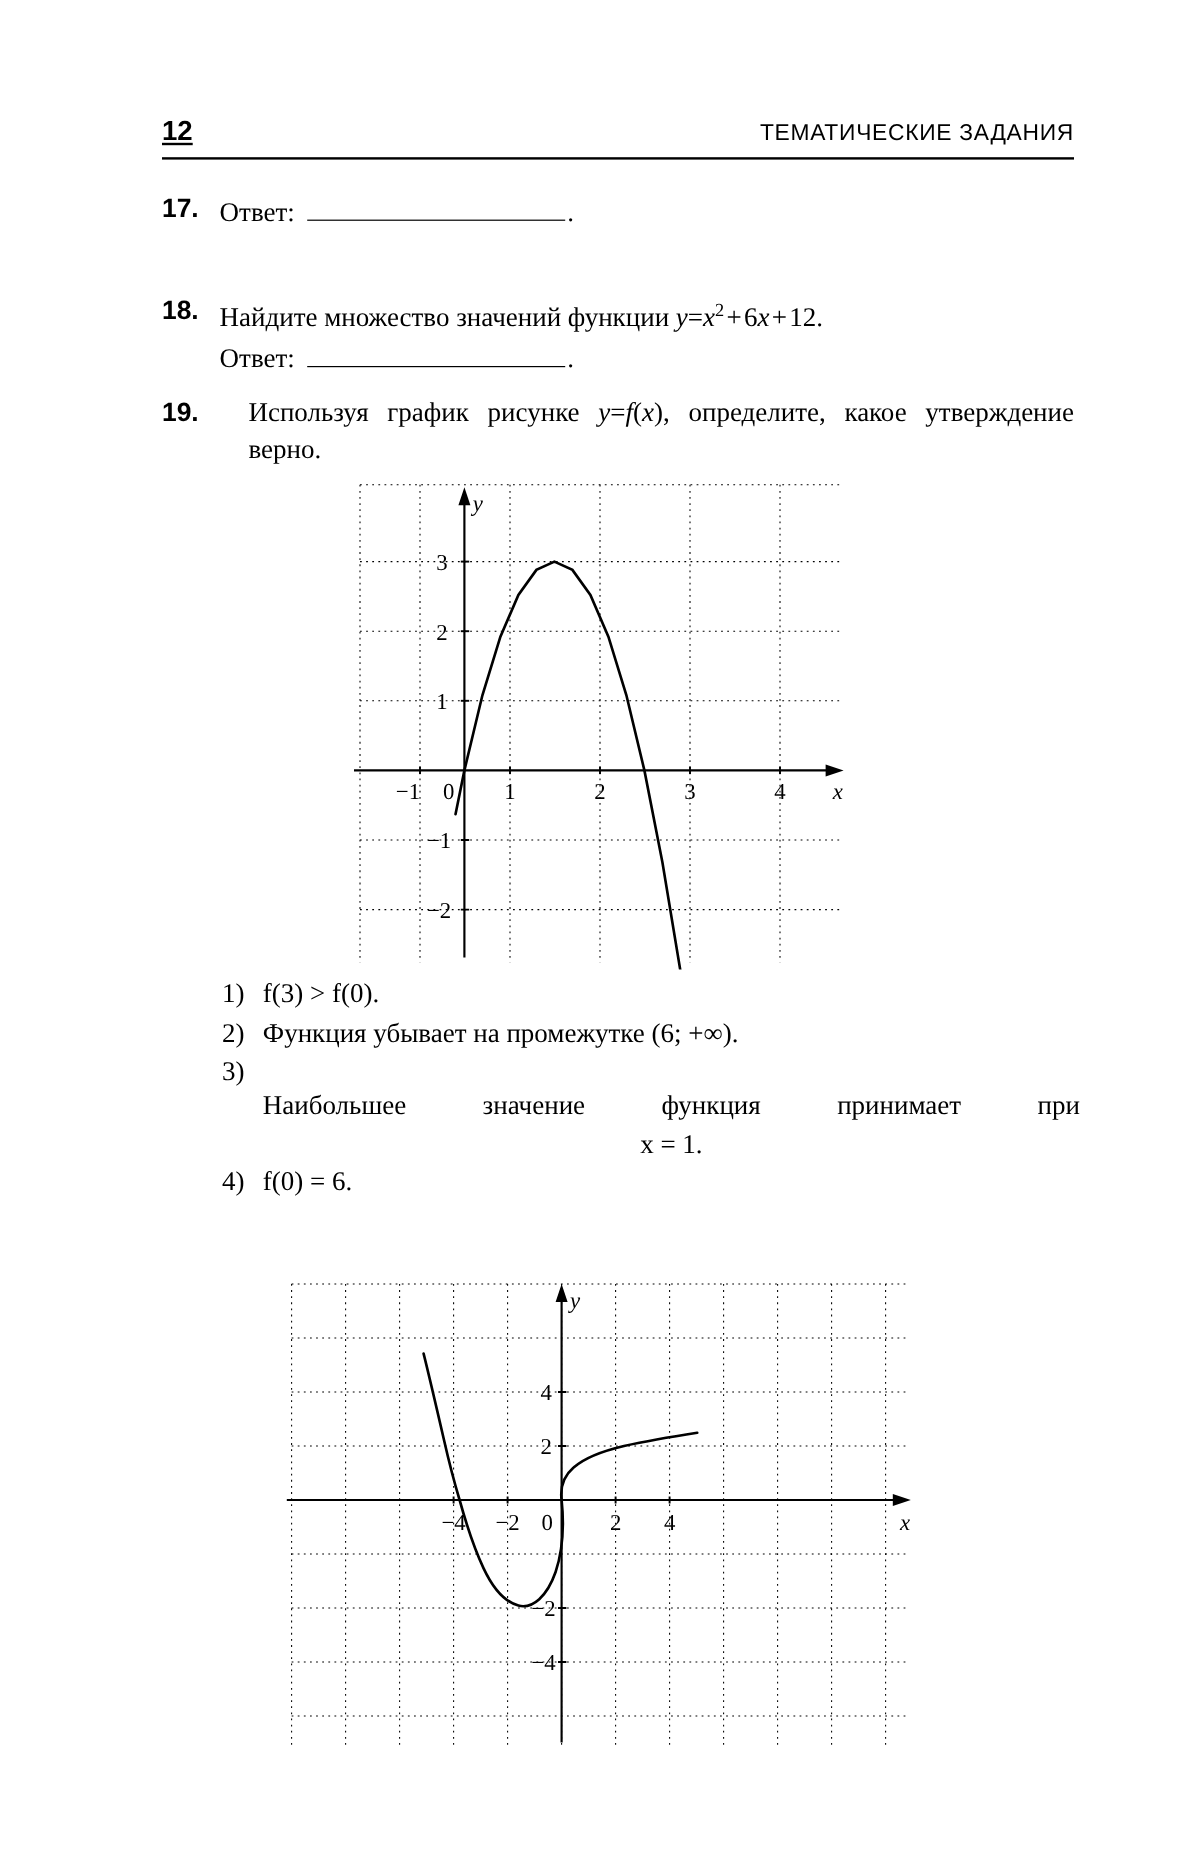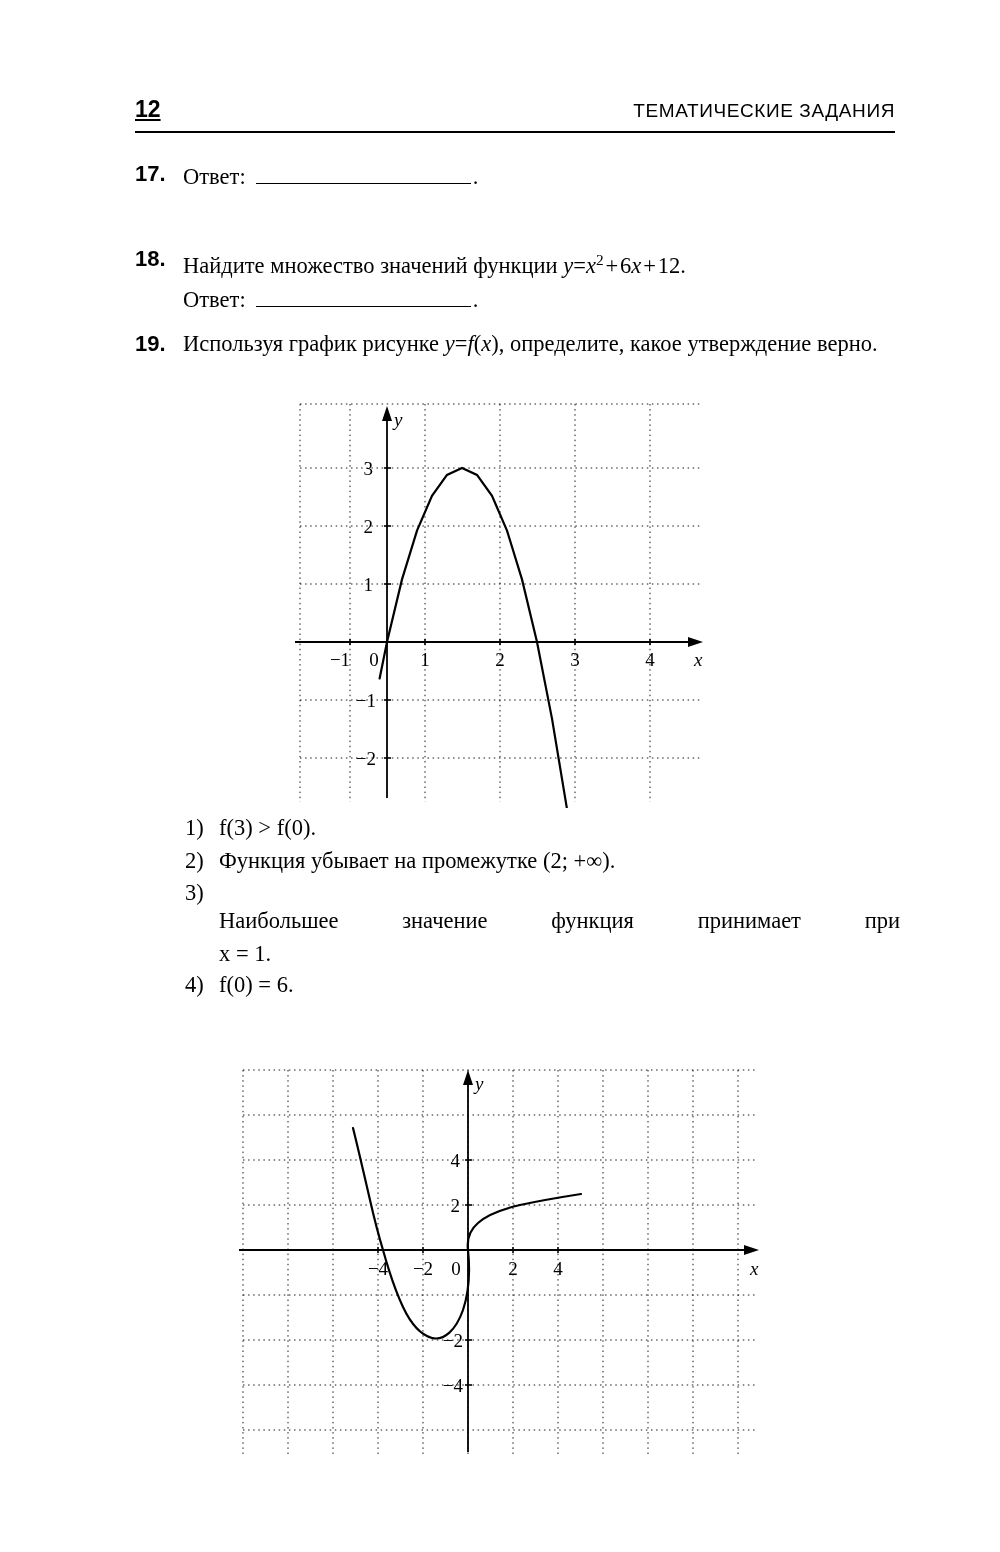--- a/index.html
+++ b/index.html
@@ -107,20 +107,21 @@
   .opt-label {
     flex: 0 0 34px;
   }
   .opt-text {
     flex: 1;
     text-align: justify;
     text-align-last: left;
   }
   .opt-cont {
     padding-left: 34px;
+    text-align: center;
   }
 
   
   .figure {
     position: absolute;
   }
   svg text {
     font-family: "Liberation Serif", serif;
     font-style: italic;
     font-size: 19px;
@@ -159,21 +160,21 @@
         <span>
           <i class="mvar">y</i>=<i class="mvar">x</i><span class="sup">2</span> + 6<i class="mvar">x</i> + 12.
         </span>
       </div>
       <div class="ans-line">
         <span>Ответ:</span><span class="ans-blank"></span>.
       </div>
     </div>
   </div>
 
-  <div class="task" style="left:135px; top:328px; width:760px;">
+  <div class="task" style="left:135px; top:328px; width:760px;gap:24px;">
     <div class="task-num">19.</div>
     <div class="task-body">
       <div class="task-text" style="text-align:justify; text-align-last:left;">
         <span>Используя график рисунке</span>
         <span><i class="mvar">y</i>=<i class="mvar">f</i>(<i class="mvar">x</i>),</span>
         <span>определите, какое утверждение верно.</span>
       </div>
     </div>
   </div>
 
@@ -254,21 +255,21 @@
     </svg>
   </div>
 
   <div class="options">
     <div class="opt">
       <div class="opt-label">1)</div>
       <div class="opt-text">f(3) &gt; f(0).</div>
     </div>
     <div class="opt">
       <div class="opt-label">2)</div>
-      <div class="opt-text">Функция убывает на промежутке (2; +∞).</div>
+      <div class="opt-text">Функция убывает на промежутке (6; +∞).</div>
     </div>
     <div class="opt">
       <div class="opt-label">3)</div>
       <div class="opt-text" style="text-align:justify; text-align-last:justify;margin-top:28px;">Наибольшее значение функция принимает при</div>
     </div>
     <div class="opt-cont">x = 1.</div>
     <div class="opt">
       <div class="opt-label">4)</div>
       <div class="opt-text">f(0) = 6.</div>
     </div>

